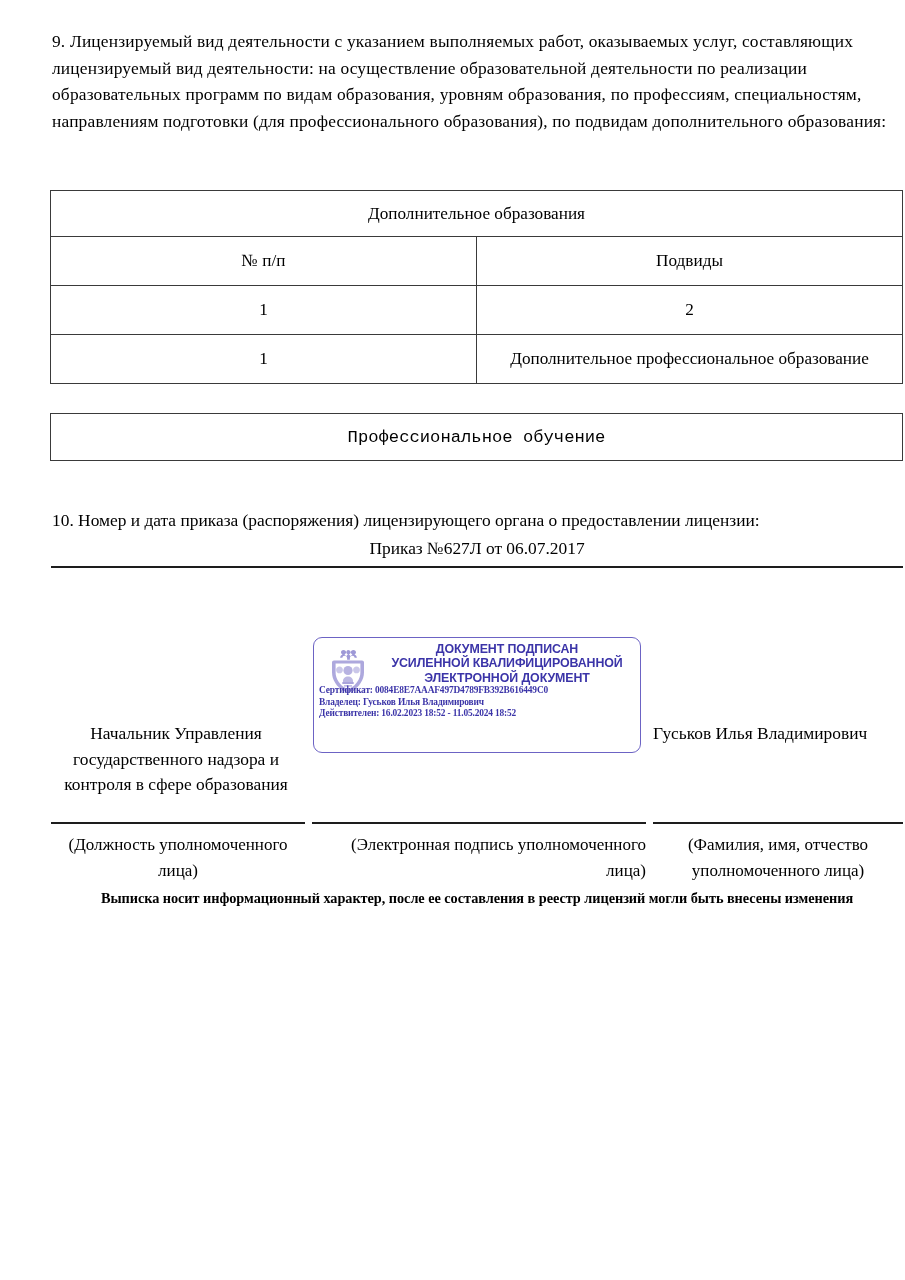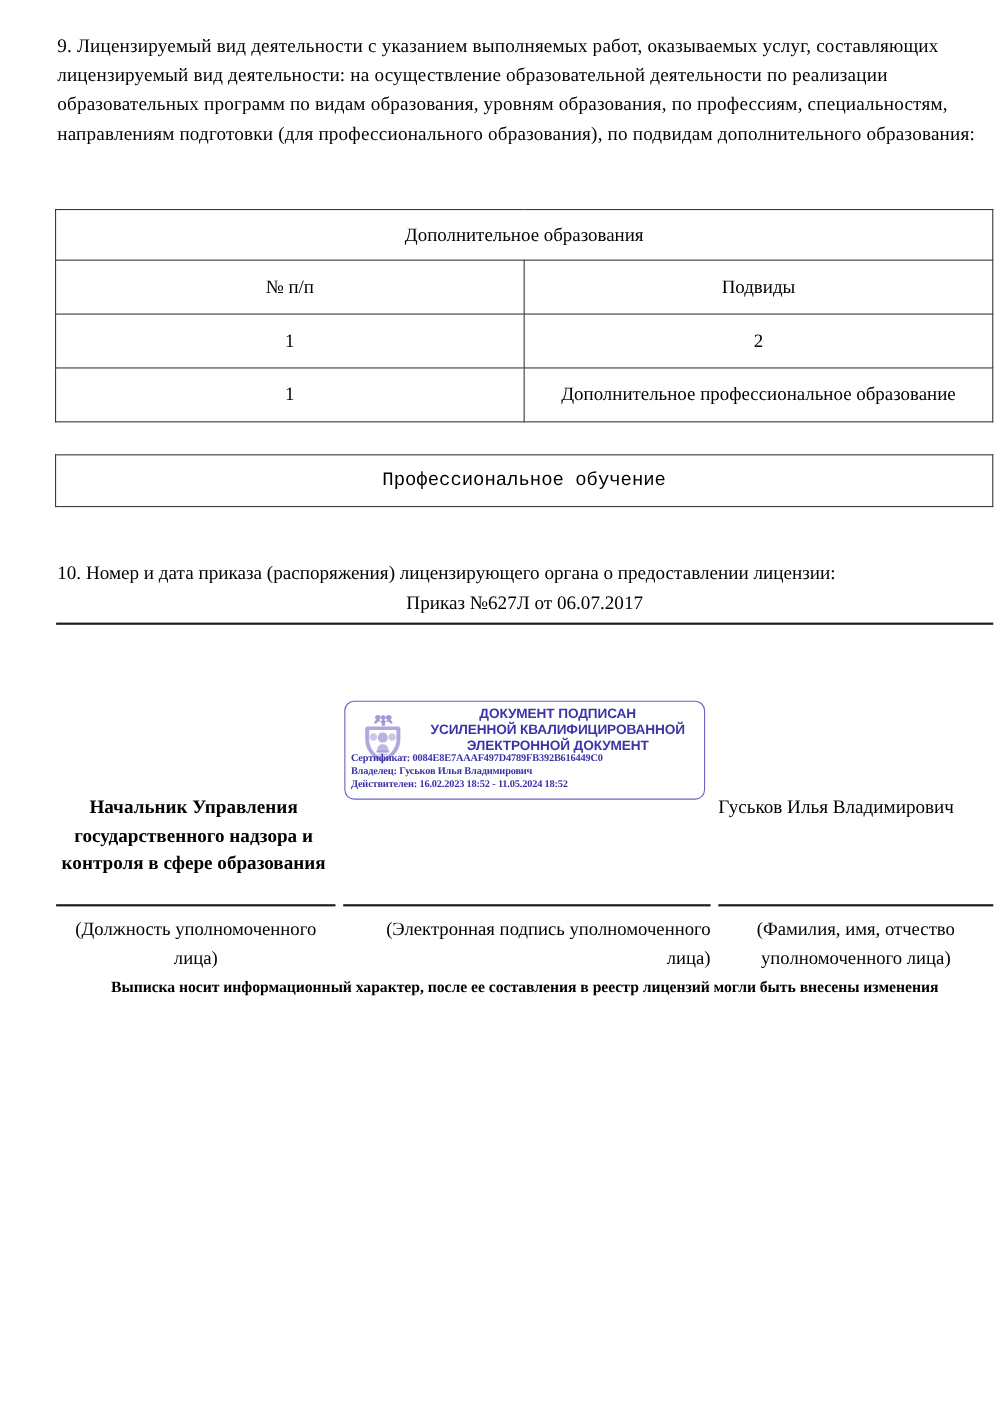--- a/index.html
+++ b/index.html
@@ -103,21 +103,21 @@
     height: 0;
     border-top: 2.2px solid #1d1d1d;
   }
 
   
   .stamp {
     position: absolute;
     left: 288px;
     top: 637px;
     width: 328px;
-    height: 90px;
+    height: 116px;
     border: 1.6px solid #6c63c4;
     border-radius: 9px;
     background: #ffffff;
     overflow: hidden;
   }
   .stamp-emblem {
     position: absolute;
     left: 8px;
     top: 8px;
     width: 52px;
@@ -154,21 +154,20 @@
 
   
   .sig-position {
     position: absolute;
     left: 27px;
     top: 721px;
     width: 248px;
     text-align: center;
     font-size: 17.4px;
     line-height: 25.6px;
-    font-weight: bold;
   }
   .sig-name {
     position: absolute;
     left: 628px;
     top: 721px;
     width: 250px;
     text-align: left;
     font-size: 17.4px;
     line-height: 25.6px;
   }

